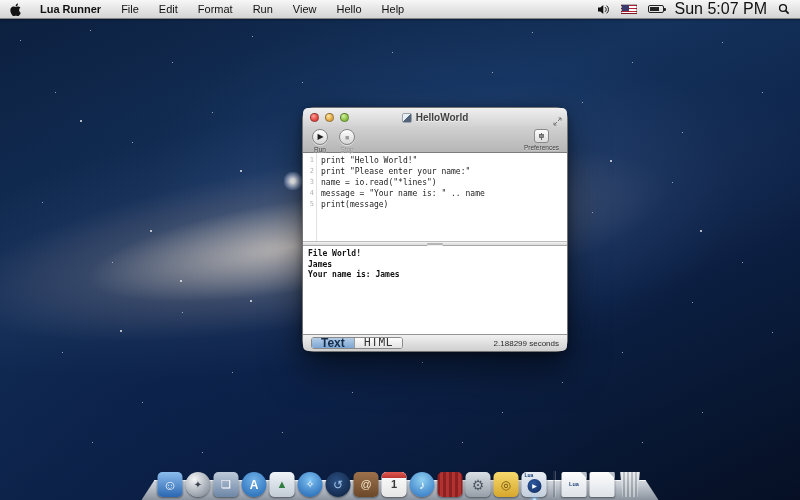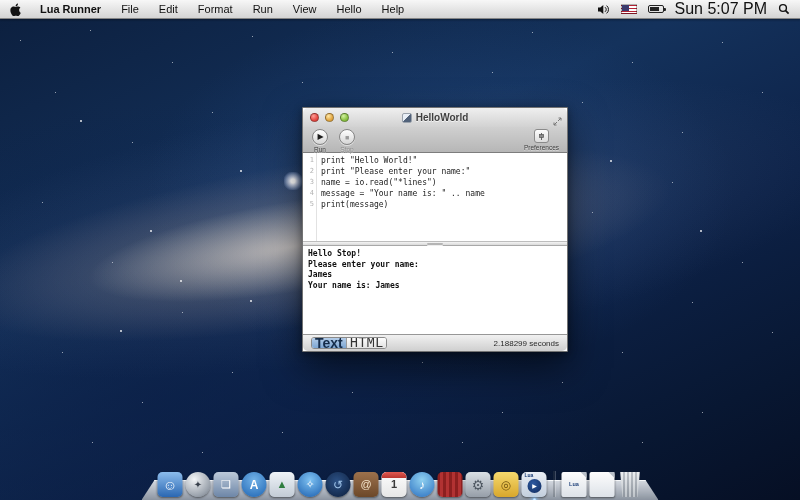--- a/index.html
+++ b/index.html
@@ -57,21 +57,21 @@
   .flag::before { content:""; position:absolute; left:0; top:0; width:7px; height:5.5px; background:#3c3b6e; }
   .battery { width:16px; height:8px; border:1px solid #222; border-radius:2px; position:relative; }
   .battery::before { content:""; position:absolute; left:1px; top:1px; bottom:1px; width:9px; background:#222; }
   .battery::after { content:""; position:absolute; right:-3px; top:2px; width:2px; height:3px; background:#222; border-radius:0 1px 1px 0; }
   .clock { font-size:16px; }
   .spotlight { display:flex; align-items:center; }
 
   
   .window {
     position:absolute; left:302px; top:107px; width:266px; height:245px; z-index:40;
-    border-radius:1px; border:1px solid rgba(0,0,0,.55);
+    border-radius:12px; border:1px solid rgba(0,0,0,.55);
     box-shadow:0 16px 38px rgba(0,0,0,.55), 0 2px 8px rgba(0,0,0,.4);
     background:#fff; display:flex; flex-direction:column;
   }
   .titlebar {
     height:19px; border-radius:5px 5px 0 0; position:relative;
     background:linear-gradient(#efefef, #d2d2d2);
     display:flex; align-items:center; justify-content:center;
   }
   .traffic { position:absolute; left:7px; top:5px; display:flex; gap:6px; }
   .tl { width:9px; height:9px; border-radius:50%; border:0.5px solid rgba(0,0,0,.35); }
@@ -113,21 +113,21 @@
 
   .output { flex:1; background:#fff; padding:3px 0 0 5px; overflow:hidden;
     font-family:"DejaVu Sans Mono", monospace; font-size:8px; font-weight:bold;
     line-height:10.5px; color:#111; white-space:pre; }
 
   .statusbar { height:17px; border-radius:0 0 5px 5px; position:relative;
     background:linear-gradient(#f1f1f1,#cfcfcf); border-top:1px solid #979797;
     display:flex; align-items:center; }
   .segmented { display:flex; margin-left:8px; height:12px; border:1px solid #8a8a8a;
     border-radius:3px; overflow:hidden; background:#fff; }
-  .seg { font-size:14px; line-height:11px; padding:0 3px; color:#333;
+  .seg { font-size:12px; line-height:11px; padding:0 9px; color:#333;
     background:linear-gradient(#fdfdfd,#e2e2e2); border-right:1px solid #9a9a9a; }
   .seg:last-child { border-right:none;font-family:Liberation Mono, monospace; }
   .seg.selected { background:linear-gradient(#b3cce8,#7da6d3); color:#152c4a; font-weight:bold; }
   .elapsed { position:absolute; right:8px; font-size:8px; color:#2a2a2a; }
 
   
   .dock { position:absolute; left:50%; bottom:0; transform:translateX(-50%); z-index:60;
     display:flex; align-items:flex-end; gap:3px; padding:0 16px 3px; }
   .dock::before { content:""; position:absolute; left:0; right:0; bottom:0; height:19px;
     background:linear-gradient(rgba(228,232,238,.92), rgba(146,154,165,.95));
@@ -264,21 +264,21 @@
           <div>2</div>
           <div>3</div>
           <div>4</div>
           <div>5</div>
         </div>
       <div class="codecol" id="codecol"><div>print "Hello World!"</div><div>print "Please enter your name:"</div><div>name = io.read("*lines")</div><div>message = "Your name is: " .. name</div><div>print(message)</div></div>
     </div>
 
     <div class="splitter"></div>
 
-    <div class="output" id="output"><div>Hello Stop!</div><div>Please enter your name:</div><div>James</div><div>Your name is: James</div></div>
+    <div class="output" id="output"><div>File World!</div><div>James</div><div>Your name is: James</div></div>
 
     <div class="statusbar">
       <div class="segmented" id="segmented">
           <span class="seg selected">Text</span>
           <span class="seg">HTML</span>
         </div>
       <span class="elapsed">2.188299 seconds</span>
     </div>
   </div>
 

